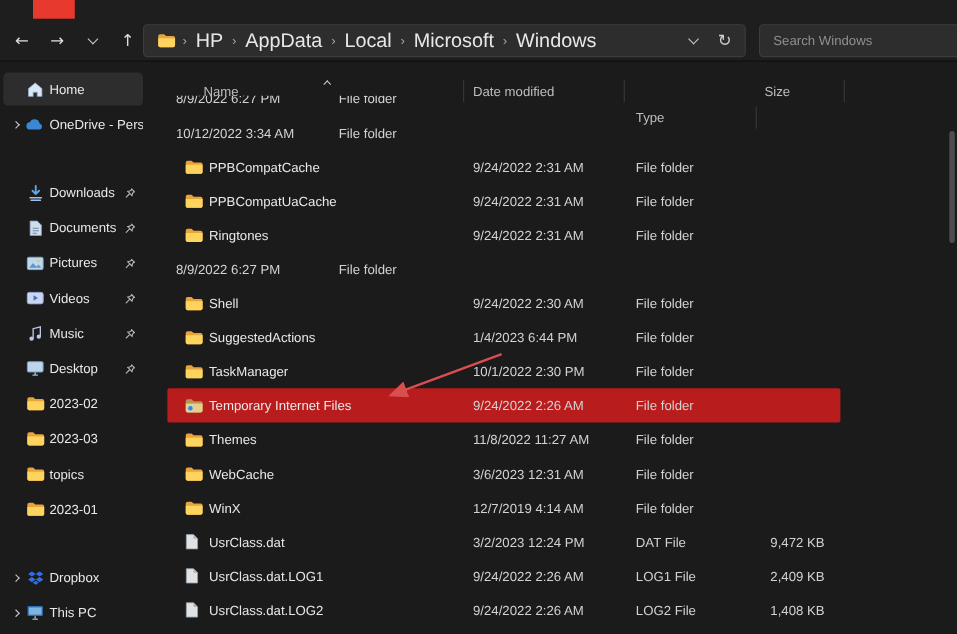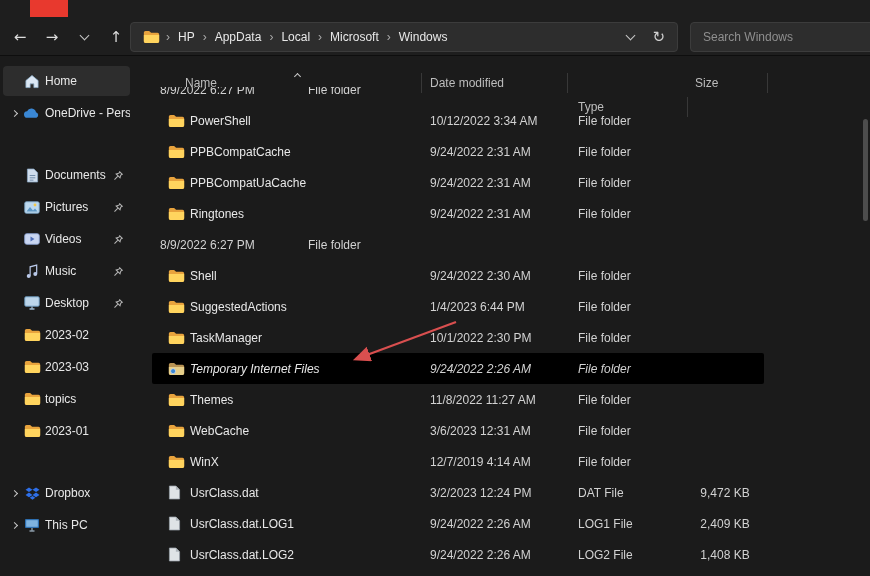--- a/index.html
+++ b/index.html
@@ -20,21 +20,21 @@
     font-family:"DejaVu Sans", sans-serif; }
   .chev { display:inline-block; border-right:1.5px solid #c8c8c8; border-bottom:1.5px solid #c8c8c8; }
   .chev.down { width:7px; height:7px; transform:rotate(45deg); margin-top:-4px; }
   .chev.right.sm { width:5px; height:5px; transform:rotate(-45deg); }
   .chev.up.xs { width:5px; height:5px; border-width:1.2px; transform:rotate(-135deg); }
 
   .address-bar { position:absolute; left:130px; top:4px; width:548px; height:30px; background:#2d2d2d;
     border:1px solid #3c3c3c; border-radius:4px; display:flex; align-items:center; padding:0 8px; }
   .addr-icon { display:flex; align-items:center; margin:0 4px 0 4px; }
   .breadcrumb { display:flex; align-items:center; }
-  .crumb { font-size:12px; color:#e8e8e8; padding:0 6px; cursor:default; }
+  .crumb { font-size:18px; color:#e8e8e8; padding:0 6px; cursor:default; }
   .crumb-sep { font-size:12px; color:#a8a8a8; padding:0 2px; }
   .addr-right { margin-left:auto; display:flex; align-items:center; gap:18px; padding-right:4px; }
   .refresh-btn { background:transparent; border:none; color:#cfcfcf; font-size:15px; cursor:default;
     font-family:"DejaVu Sans", sans-serif; }
 
   .search-box { position:absolute; left:690px; top:4px; width:200px; height:30px; background:#2d2d2d;
     border:1px solid #3c3c3c; border-radius:4px; display:flex; align-items:center; }
   .search-box input { width:100%; height:100%; background:transparent; border:none; outline:none;
     color:#e6e6e6; font-size:12px; padding:0 12px; font-family:"Liberation Sans", sans-serif; }
   .search-box input::placeholder { color:#8f8f8f; }
@@ -62,21 +62,21 @@
   .hcell-0 { width:270px; padding-left:33px; }
   .hcell-1 { width:146px; padding-left:8px;text-align:right; }
   .hcell-2 { width:120px; padding-left:10px;margin-top:48px; }
   .hcell-3 { width:80px;  padding-left:7px; }
   .hlabel { font-size:12px; color:#bdbdbd; white-space:nowrap; }
   .sort { position:absolute; top:1px; left:50%; margin-left:8px; }
 
   .rows-clip { position:absolute; top:30px; left:0; width:620px; bottom:0; overflow:hidden; }
   .rows { margin-top:-13px; }
   .frow { height:31px; width:612px; display:flex; align-items:center; border-radius:2px; cursor:default; }
-  .frow.highlighted { background:#000000;font-style:italic; }
+  .frow.highlighted { background:#b91c1c; }
   .cell { font-size:12px; white-space:nowrap; overflow:hidden; }
   .c-name { width:270px; display:flex; align-items:center; padding-left:16px; flex:none; }
   .ficon { width:20px; display:flex; align-items:center; flex:none; }
   .fname { font-size:12px; color:#e8e8e8; padding-left:2px; }
   .c-date { width:146px; color:#d2d2d2; padding-left:8px; flex:none; }
   .c-type { width:120px; color:#d2d2d2; padding-left:10px; flex:none; }
   .c-size { width:80px; color:#d2d2d2; text-align:center; padding-right:6px; flex:none; }
 
   
   .scrollbar { position:absolute; right:1px; top:58px; bottom:2px; width:7px; }
@@ -153,20 +153,35 @@
             <svg width="18" height="12" viewBox="0 0 18 12">
               <path d="M4.5 10.8a3.3 3.3 0 0 1-.4-6.6A4.7 4.7 0 0 1 13 5.2a3 3 0 0 1 .5 5.6z" fill="#3a87d4"></path>
             </svg>
           </span>
           <span class="sb-label">OneDrive - Pers</span>
         </div>
         <div class="sb-spacer"></div>
         <div class="sb-item">
           <span class="chev-slot"></span>
           <span class="sb-icon">
+            <svg width="15" height="15" viewBox="0 0 16 16">
+              <path d="M8 1v8M8 9 4.8 5.8M8 9l3.2-3.2" stroke="#62a8e8" stroke-width="1.8" fill="none" stroke-linecap="round"></path>
+              <path d="M2.5 12.5h11M3.5 15h9" stroke="#9fc3e8" stroke-width="1.5" fill="none" stroke-linecap="round"></path>
+            </svg>
+          </span>
+          <span class="sb-label">Downloads</span>
+          <span class="pin">
+            <svg width="11" height="11" viewBox="0 0 16 16" fill="none" stroke="#b5b5b5" stroke-width="1.5" stroke-linecap="round">
+              <path d="M9.5 2.5l4 4M10.5 3.2 7.2 5.2 4.6 5.8l5.6 5.6.6-2.6 2-3.3M6.4 9.6l-3.9 3.9"></path>
+            </svg>
+          </span>
+        </div>
+        <div class="sb-item">
+          <span class="chev-slot"></span>
+          <span class="sb-icon">
             <svg width="13" height="15" viewBox="0 0 14 16">
               <path d="M1.5 1h7l4 4v10h-11z" fill="#cfdded" stroke="#8aa7c4" stroke-width="0.8"></path>
               <path d="M4 8h6M4 10.5h6M4 13h4" stroke="#6d89a8" stroke-width="1"></path>
             </svg>
           </span>
           <span class="sb-label">Documents</span>
           <span class="pin">
             <svg width="11" height="11" viewBox="0 0 16 16" fill="none" stroke="#b5b5b5" stroke-width="1.5" stroke-linecap="round">
               <path d="M9.5 2.5l4 4M10.5 3.2 7.2 5.2 4.6 5.8l5.6 5.6.6-2.6 2-3.3M6.4 9.6l-3.9 3.9"></path>
             </svg>
@@ -318,29 +333,20 @@
           </div>
         </div>
       <div class="rows-clip">
         <div class="rows" id="rows">
             <div class="frow">
               <div class="cell c-date">8/9/2022 6:27 PM</div>
               <div class="cell c-type">File folder</div>
               <div class="cell c-size"></div>
             </div>
             <div class="frow">
-              <div class="cell c-name">
-                <span class="ficon">
-                  <svg width="17" height="14" viewBox="0 0 20 16">
-                    <path d="M1 3c0-1.1.9-2 2-2h4.2L9.5 3H17c1.1 0 2 .9 2 2v8c0 1.1-.9 2-2 2H3c-1.1 0-2-.9-2-2V3z" fill="#e8a33d"></path>
-                    <path d="M1 5.5h18V13c0 1.1-.9 2-2 2H3c-1.1 0-2-.9-2-2V5.5z" fill="#ffd45e"></path>
-                  </svg>
-                </span>
-                <span class="fname">PowerShell</span>
-              </div>
               <div class="cell c-date">10/12/2022 3:34 AM</div>
               <div class="cell c-type">File folder</div>
               <div class="cell c-size"></div>
             </div>
             <div class="frow">
               <div class="cell c-name">
                 <span class="ficon">
                   <svg width="17" height="14" viewBox="0 0 20 16">
                     <path d="M1 3c0-1.1.9-2 2-2h4.2L9.5 3H17c1.1 0 2 .9 2 2v8c0 1.1-.9 2-2 2H3c-1.1 0-2-.9-2-2V3z" fill="#e8a33d"></path>
                     <path d="M1 5.5h18V13c0 1.1-.9 2-2 2H3c-1.1 0-2-.9-2-2V5.5z" fill="#ffd45e"></path>

